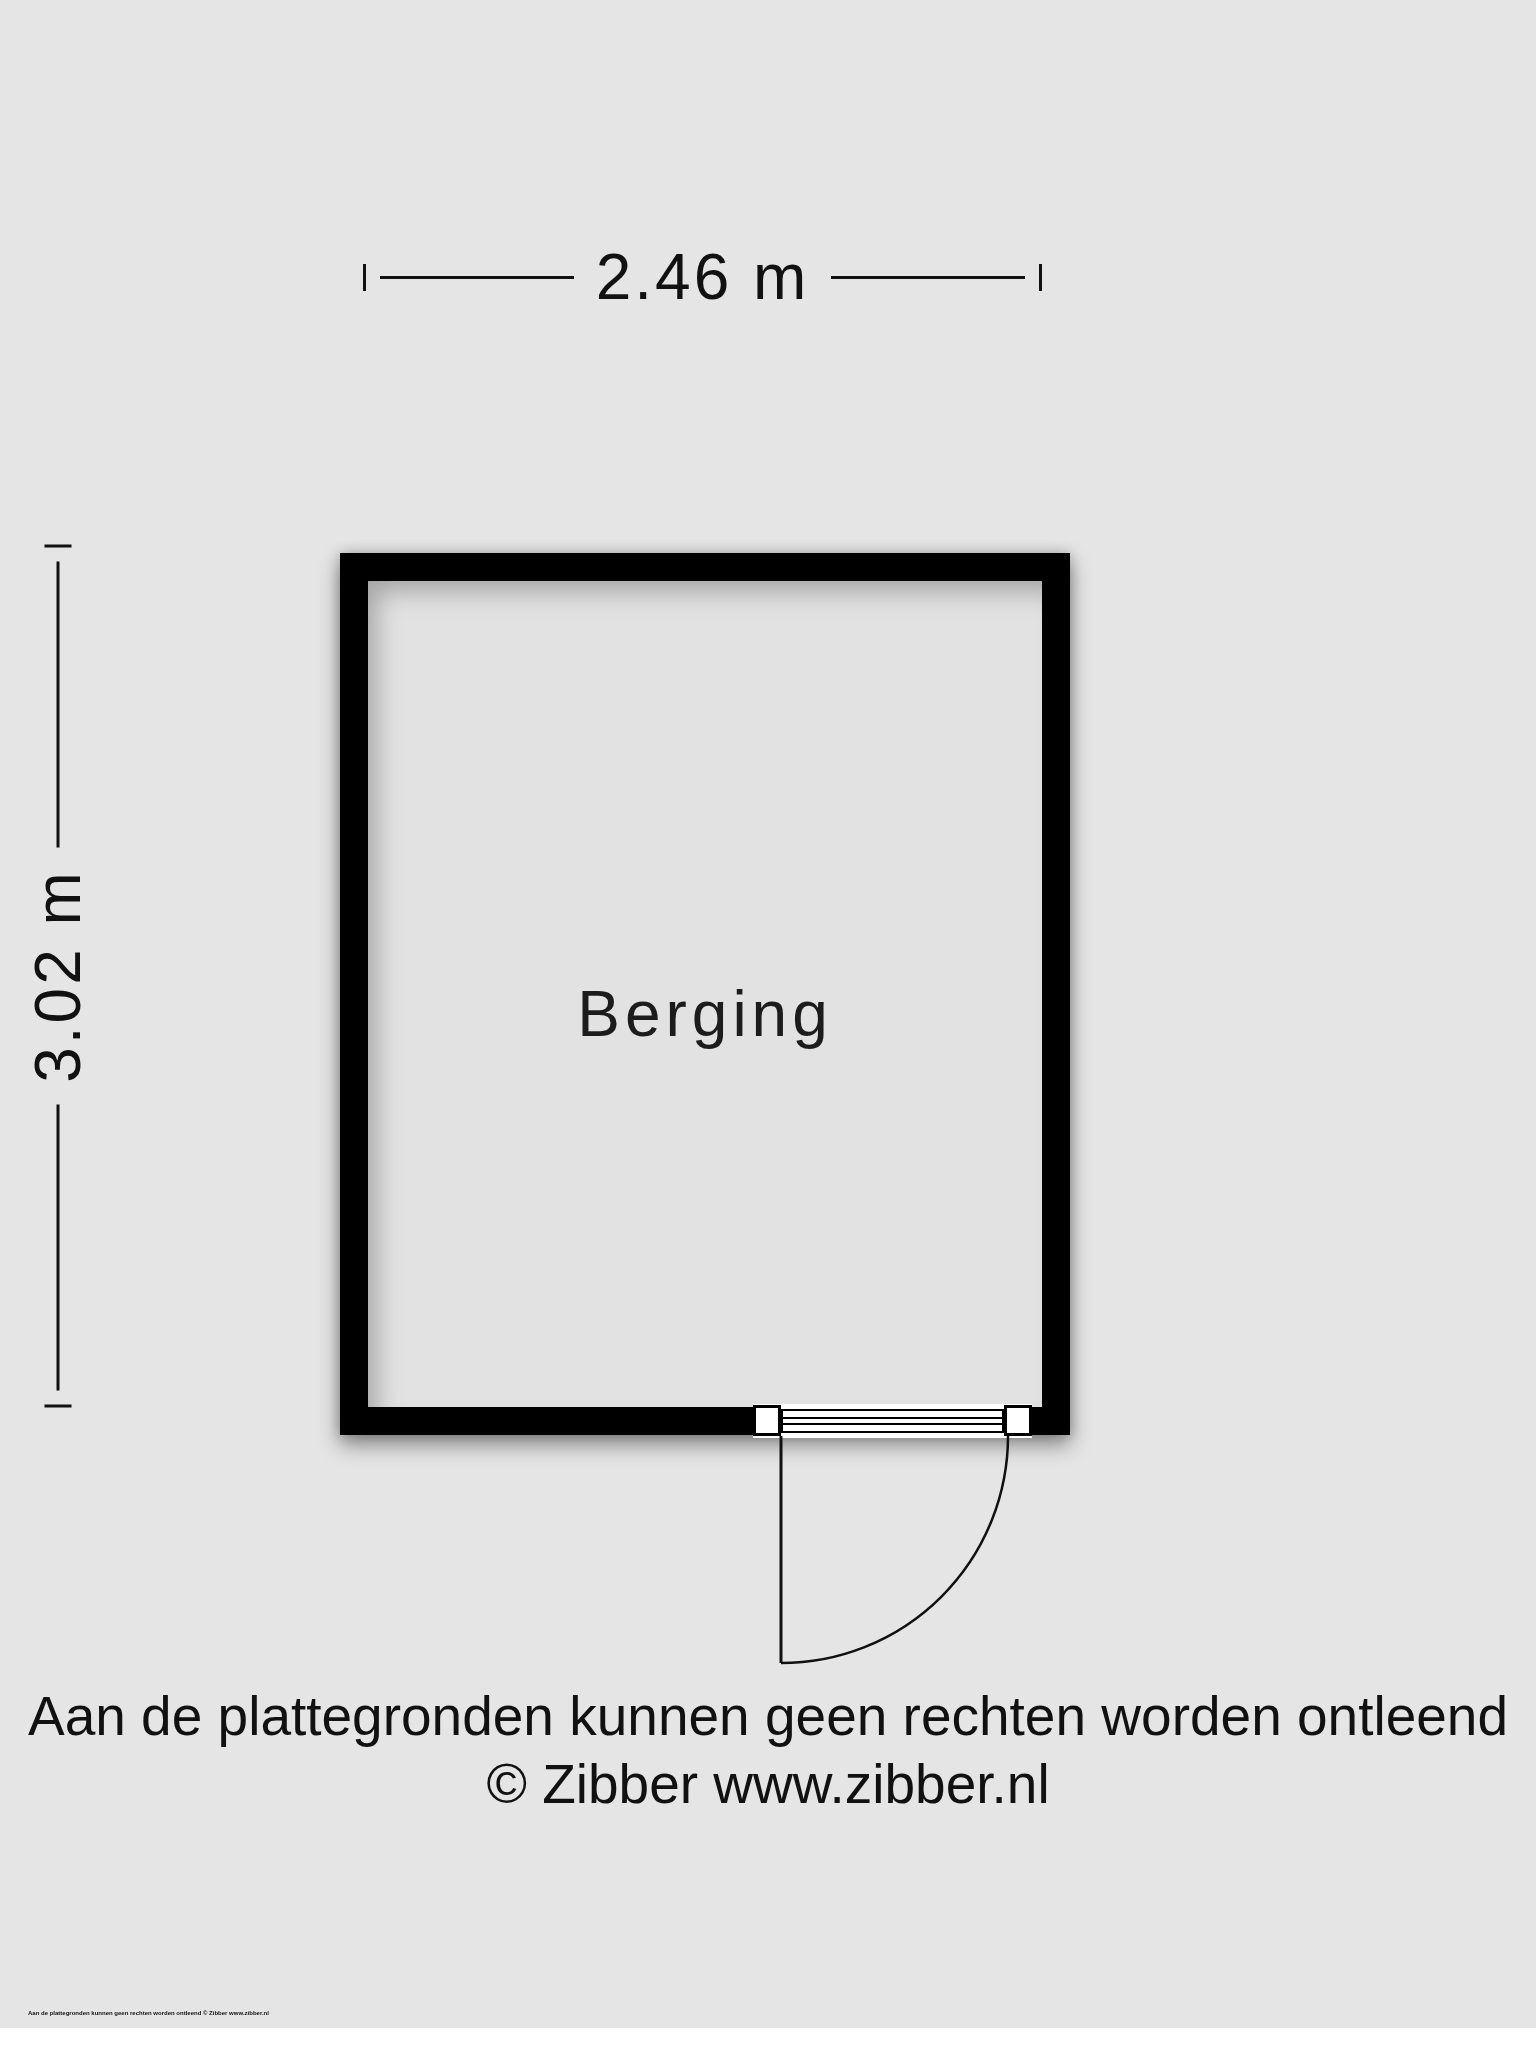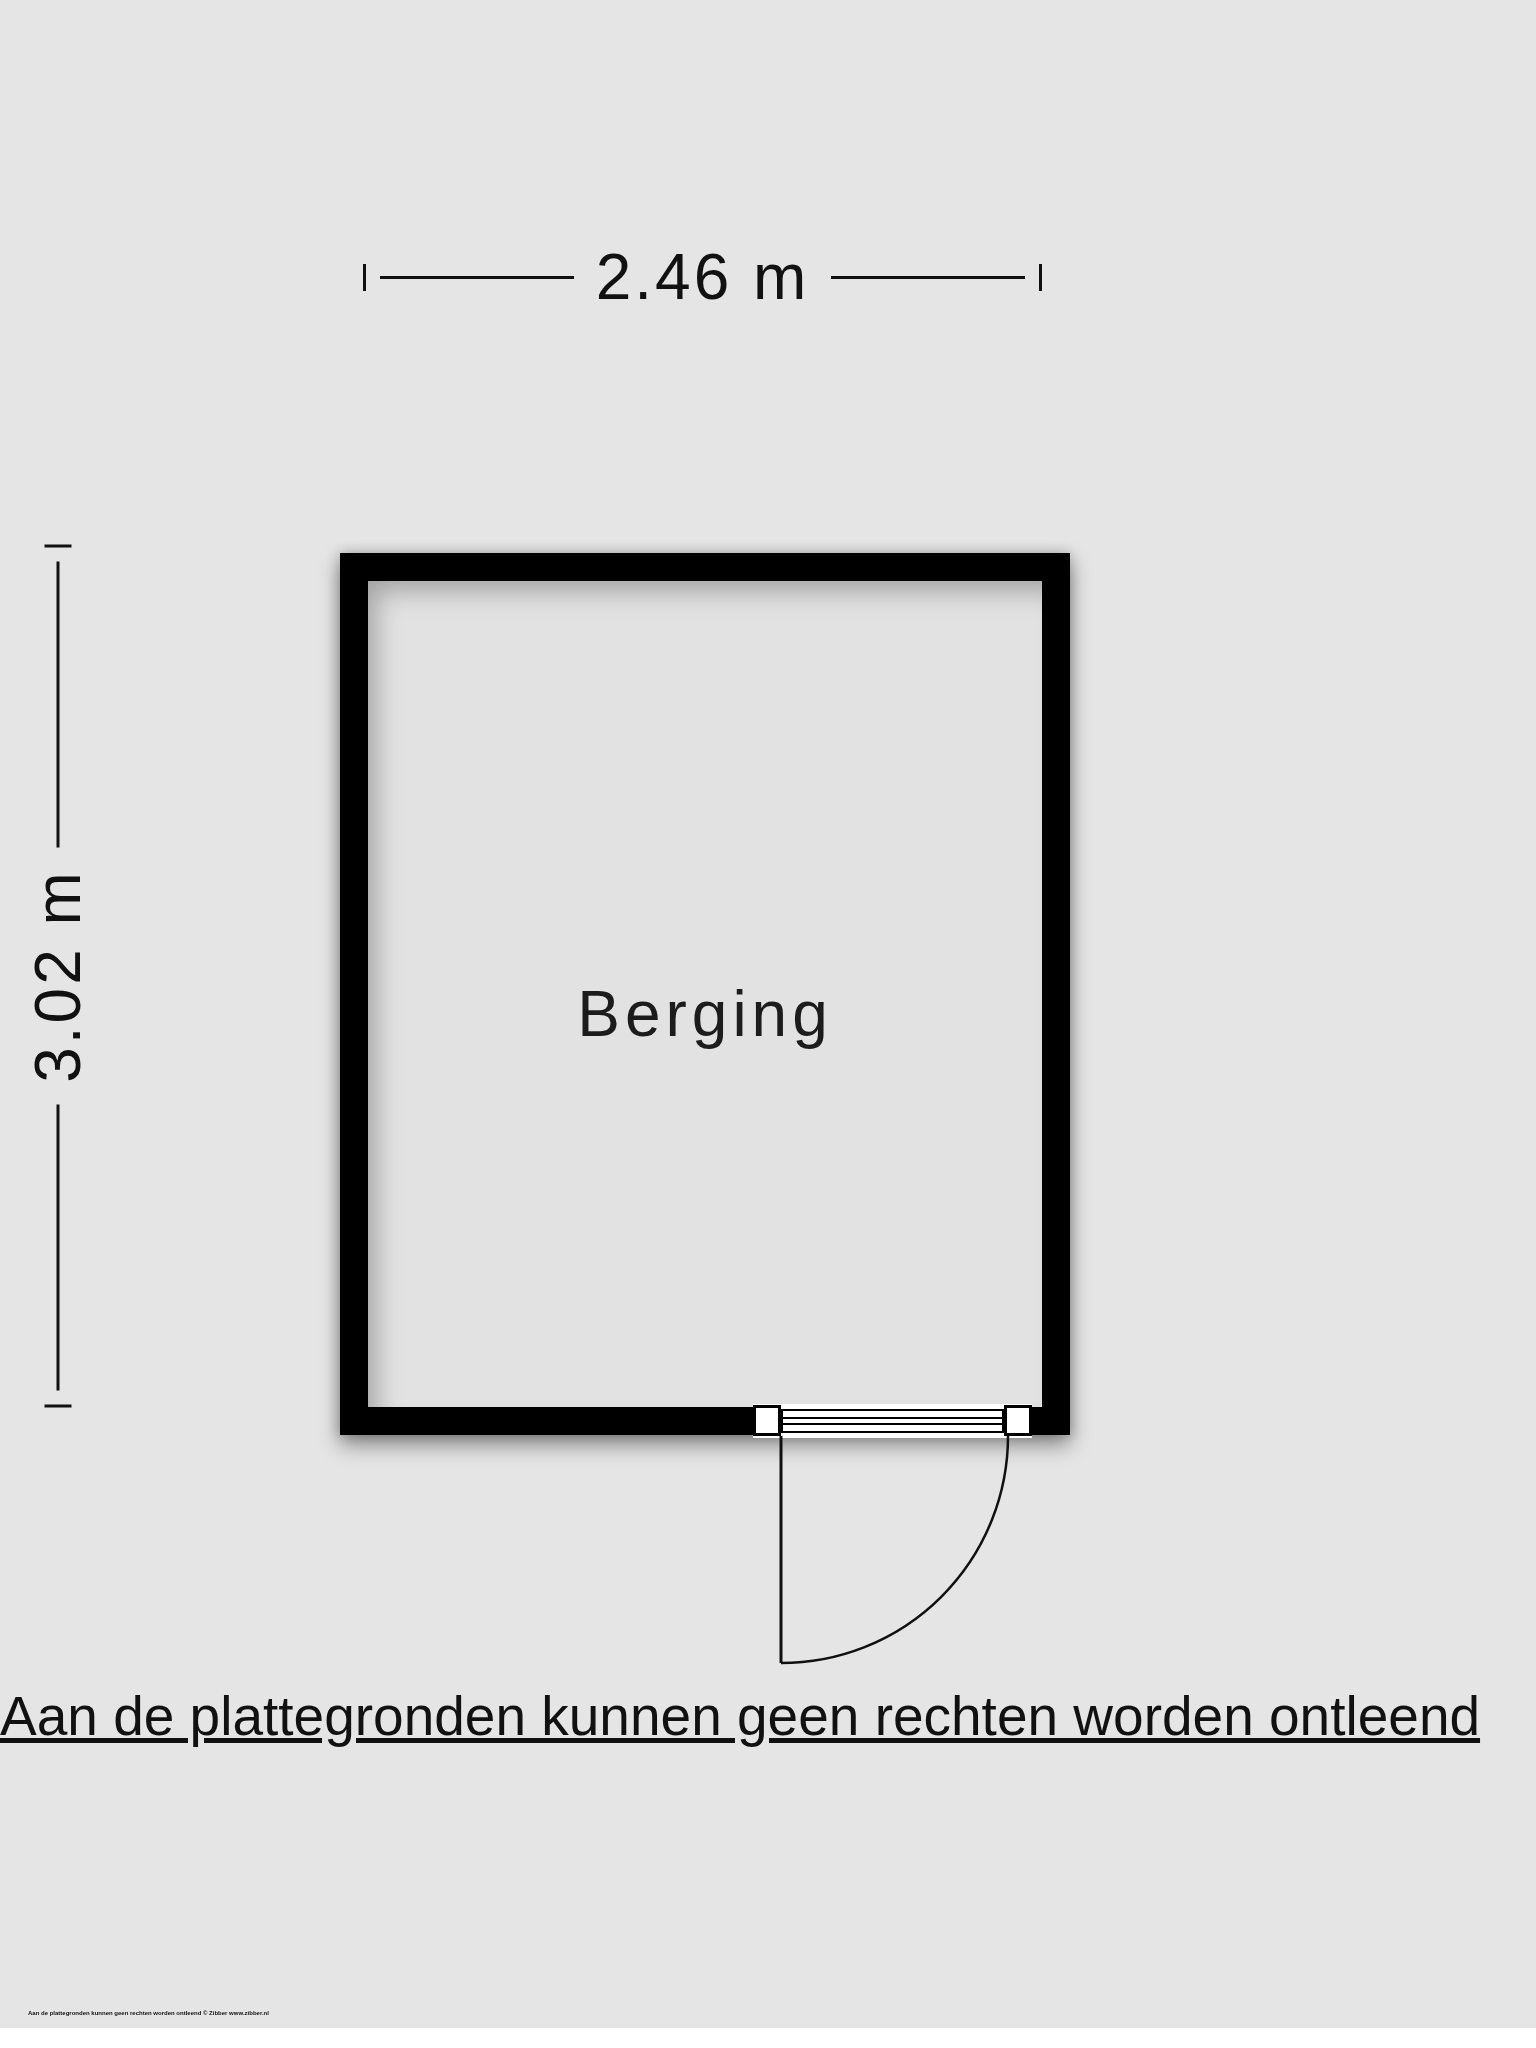--- a/index.html
+++ b/index.html
@@ -96,25 +96,24 @@
     position:absolute;
     left:0; top:0;
     width:1536px; height:2048px;
     pointer-events:none;
   }
 
   
   .disclaimer{
     position:absolute;
     left:0; width:100%;
-    text-align:left;
+    text-align:center;
     font-size:55px;
     color:#111111;
     white-space:nowrap;
-    text-decoration:underline;
   }
   .disclaimer.line1{ top:1684px; }
   .disclaimer.line2{ top:1752px; }
   .tiny-footer{
     position:absolute;
     left:28px; top:2010px;
     font-size:6px;
     font-weight:bold;
     color:#111111;
     white-space:nowrap;
@@ -149,16 +148,17 @@
   <div class="door-post left"></div>
   <div class="door-post right"></div>
   <div class="door-sill"></div>
 
   <svg class="door-svg" viewBox="0 0 1536 2048" xmlns="http://www.w3.org/2000/svg">
     <line x1="781" y1="1436" x2="781" y2="1663" stroke="#111111" stroke-width="3" fill="none"></line>
     <path d="M 781 1663 A 227 227 0 0 0 1008 1436" stroke="#111111" stroke-width="2.5" fill="none"></path>
   </svg>
 
   <div class="disclaimer line1">Aan de plattegronden kunnen geen rechten worden ontleend</div>
+  <div class="disclaimer line2">© Zibber www.zibber.nl</div>
 
   <div class="tiny-footer">Aan de plattegronden kunnen geen rechten worden ontleend © Zibber www.zibber.nl</div>
 
 </div>
 
 </body></html>

